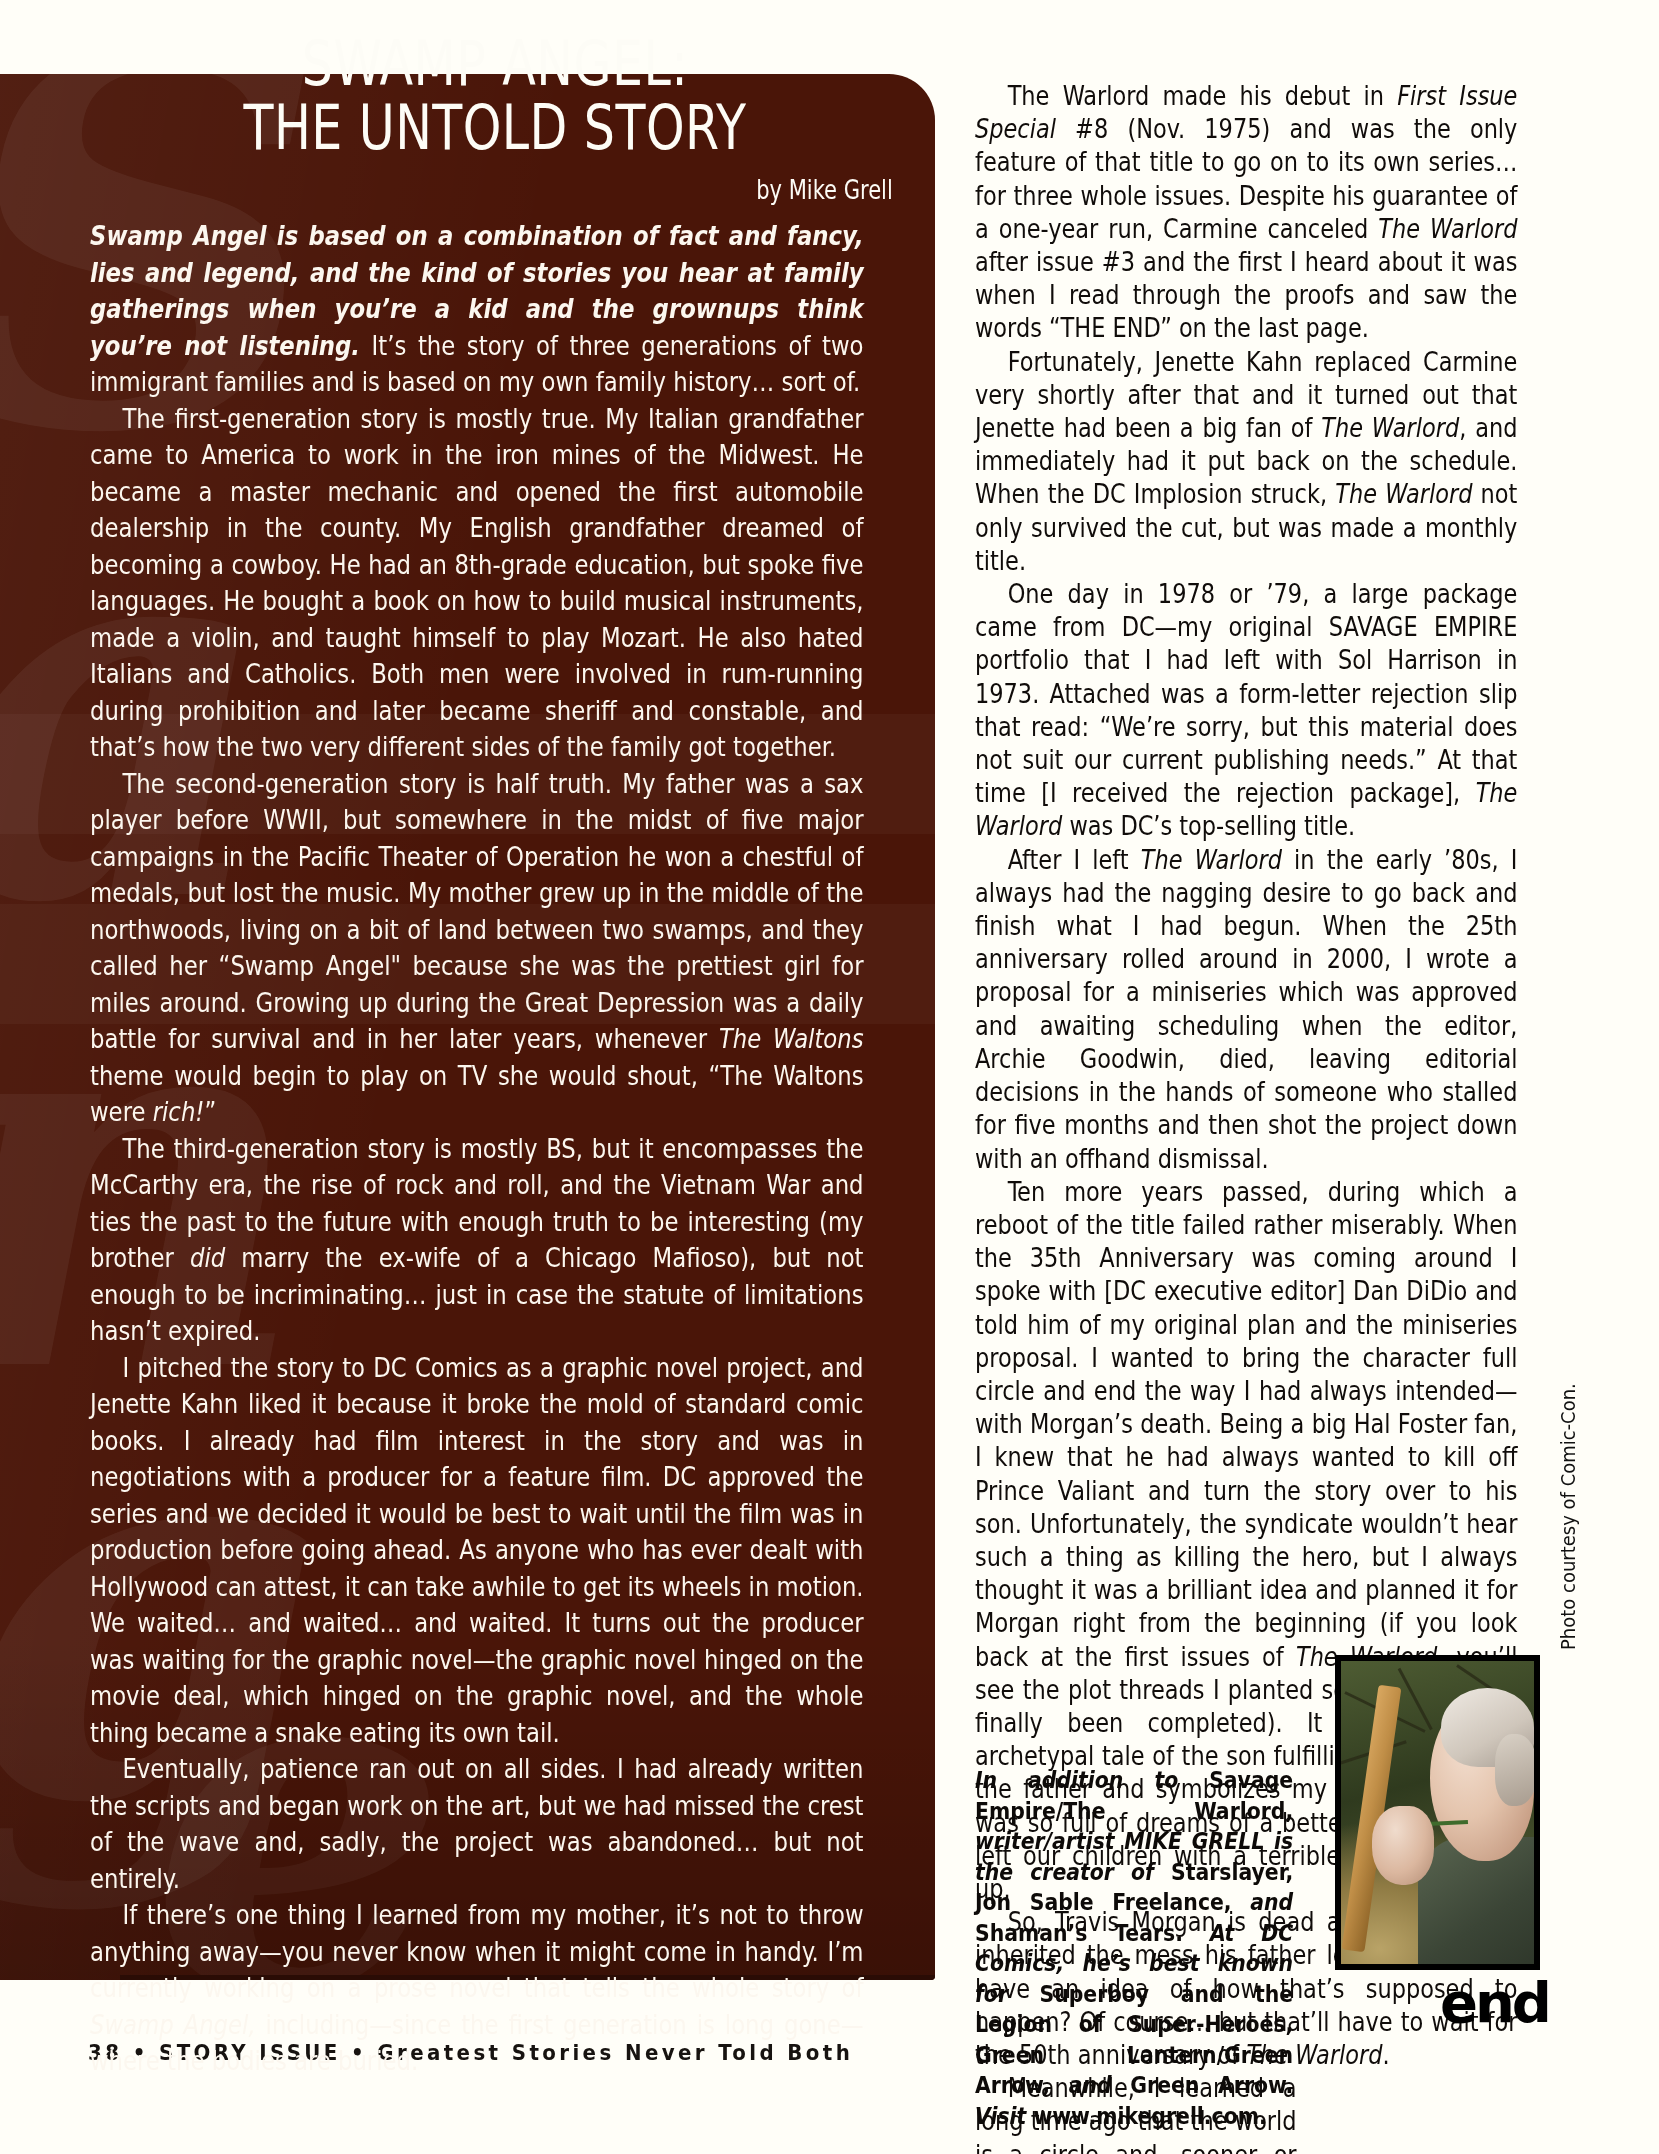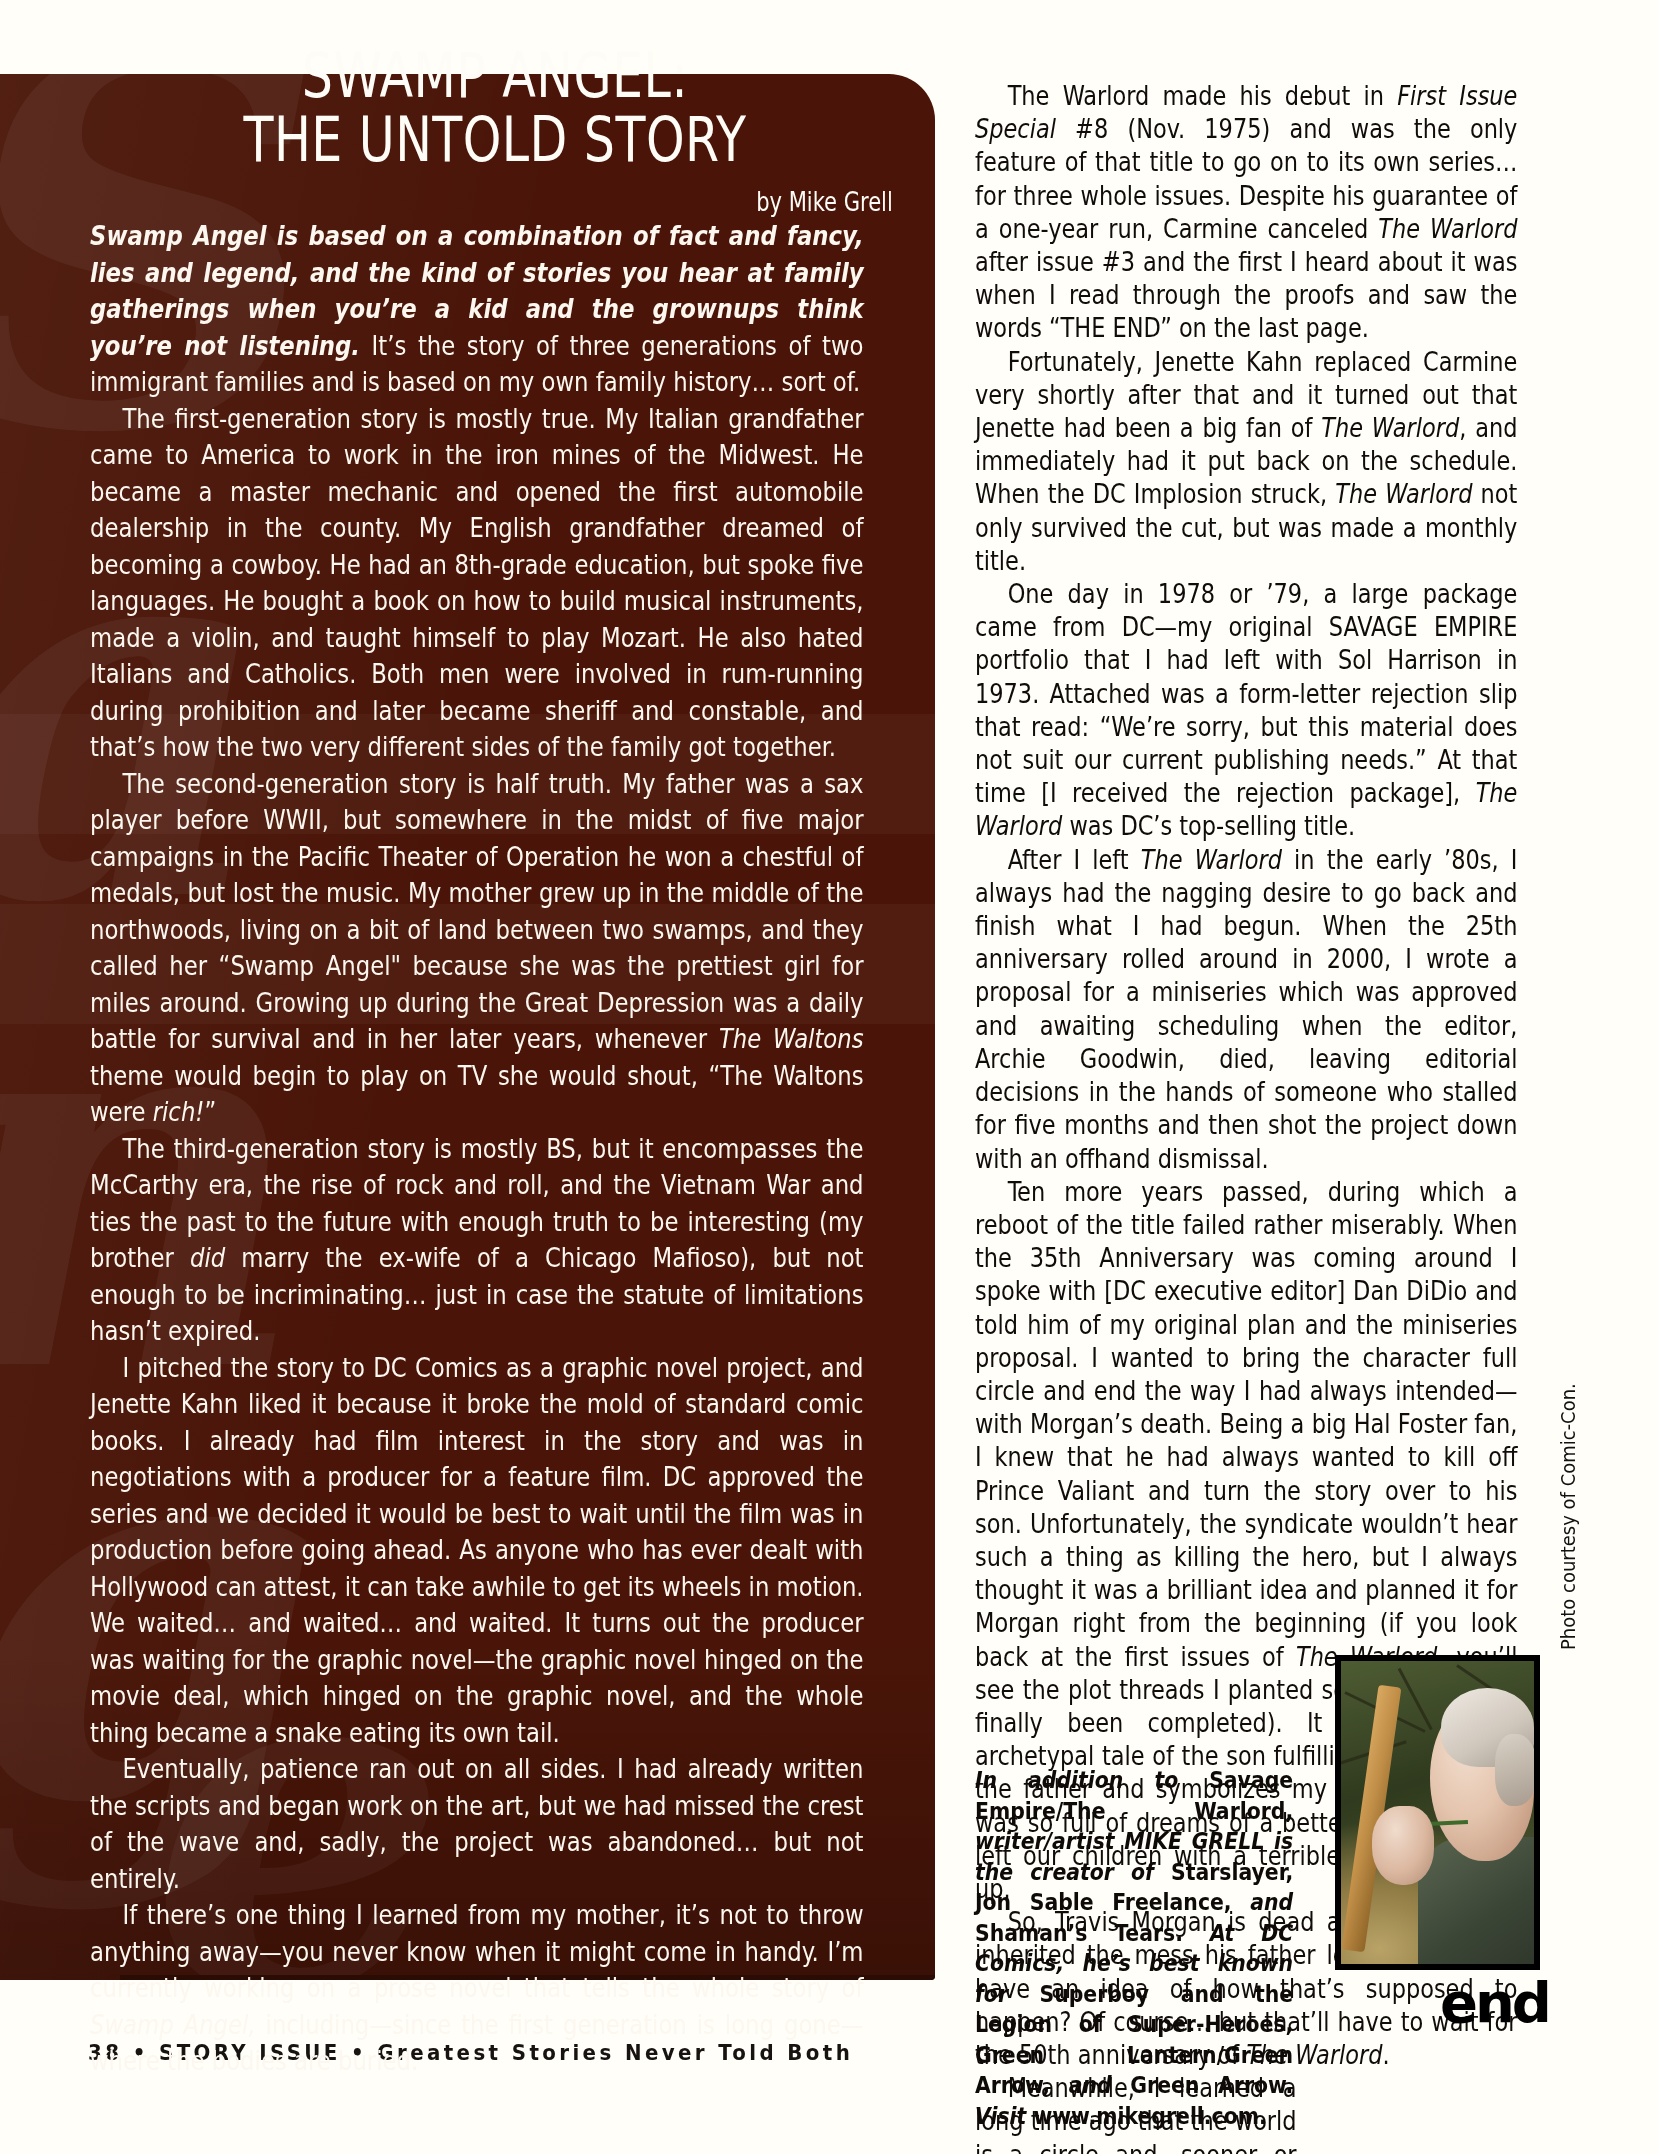--- a/index.html
+++ b/index.html
@@ -70,21 +70,21 @@
   .ghost-band {
     position: absolute;
     left: 0; width: 100%;
     background: rgba(255,255,255,0.035);
   }
 
   
   .headline-wrap {
     position: absolute;
     left: 90px;
-    top: 44px;
+    top: 32px;
     width: 810px;
     text-align: center;
     z-index: 5;
   }
   .headline {
     color: #fdfcf6;
     font-family: "DejaVu Sans Condensed", "Liberation Sans Narrow", "Liberation Sans", sans-serif;
     font-size: 62px;
     font-weight: 400;
     line-height: 1.04;

